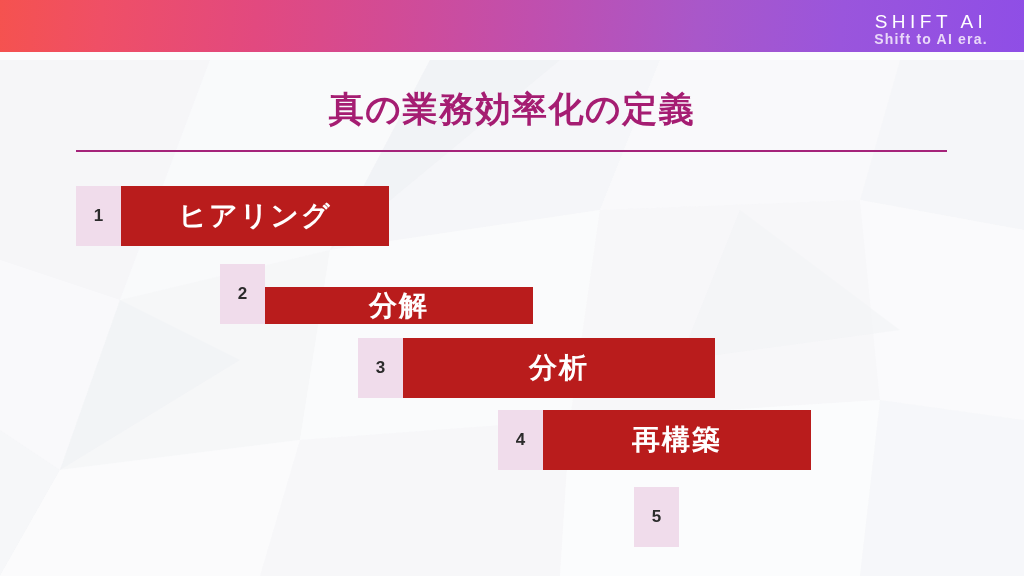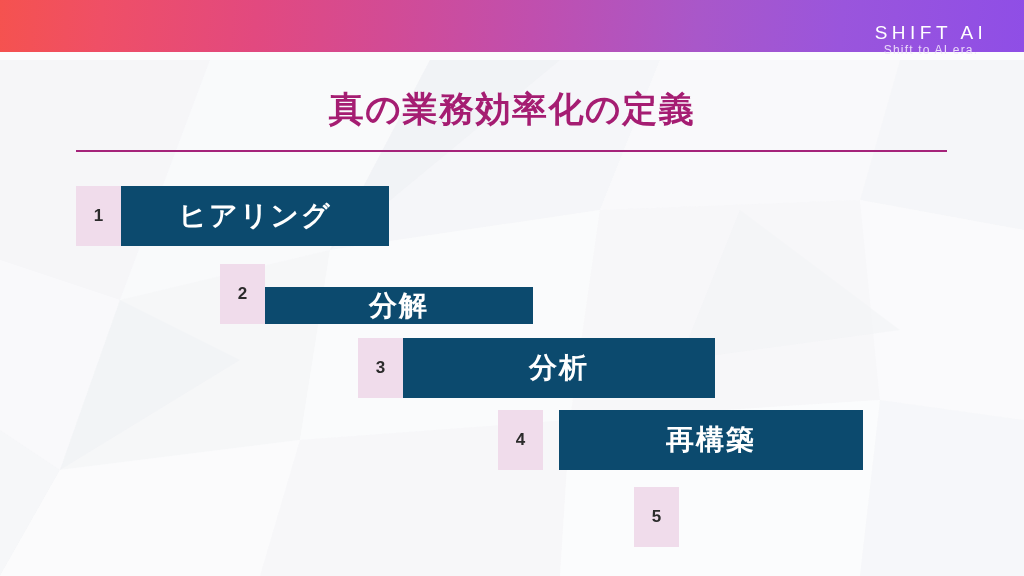--- a/index.html
+++ b/index.html
@@ -67,41 +67,42 @@
     font-size: 19px;
     font-weight: bold;
     letter-spacing: 0.5px;
     white-space: nowrap;
   }
 
   
   .logo-block {
     position: absolute;
     right: 18px;
-    top: 21px;
+    top: 10px;
     width: 150px;
     height: 42px;
     text-align: center;
     color: #ffffff;
   }
   .logo-main {
     font-size: 19px;
     font-weight: 300;
     letter-spacing: 4.5px;
     line-height: 24px;
     color: #ffffff;
     white-space: nowrap;
   }
   .logo-sub {
-    font-size: 12px;
+    font-size: 14px;
     letter-spacing: 1.2px;
     line-height: 11px;
     color: #f1e4fb;
     opacity: 0.92;
     white-space: nowrap;
+    font-weight: bold;
   }
 
   
   .page-title {
     position: absolute;
     left: 0;
     top: 86px;
     width: 1024px;
     text-align: center;
     color: #a51d72;
@@ -137,21 +138,21 @@
     width: 45px;
     background: #f0dceb;
     display: flex;
     align-items: center;
     justify-content: center;
     color: #2b2b2b;
     font-size: 17px;
     font-weight: bold;
   }
   .step-label {
-    background: #0c4a6e;
+    background: #b91c1c;
     color: #ffffff;
     display: flex;
     align-items: center;
     justify-content: center;
     font-size: 28px;
     font-weight: bold;
     letter-spacing: 2px;
     padding: 17px 12px;
     box-sizing: border-box;
   }
@@ -207,21 +208,21 @@
       <div class="step-label" style="width:268px;margin-top:23px;">分解</div>
     </div>
 
     <div class="step-row" style="left:358px; top:338px;">
       <div class="step-num">3</div>
       <div class="step-label" style="width:312px;">分析</div>
     </div>
 
     <div class="step-row" style="left:498px; top:410px;">
       <div class="step-num">4</div>
-      <div class="step-label" style="width:304px;margin-left:16px;">再構築</div>
+      <div class="step-label" style="width:268px;">再構築</div>
     </div>
 
     <div class="step-row" style="left:634px; top:487px;">
       <div class="step-num">5</div>
     </div>
 
   </div>
 
 </div>
 

